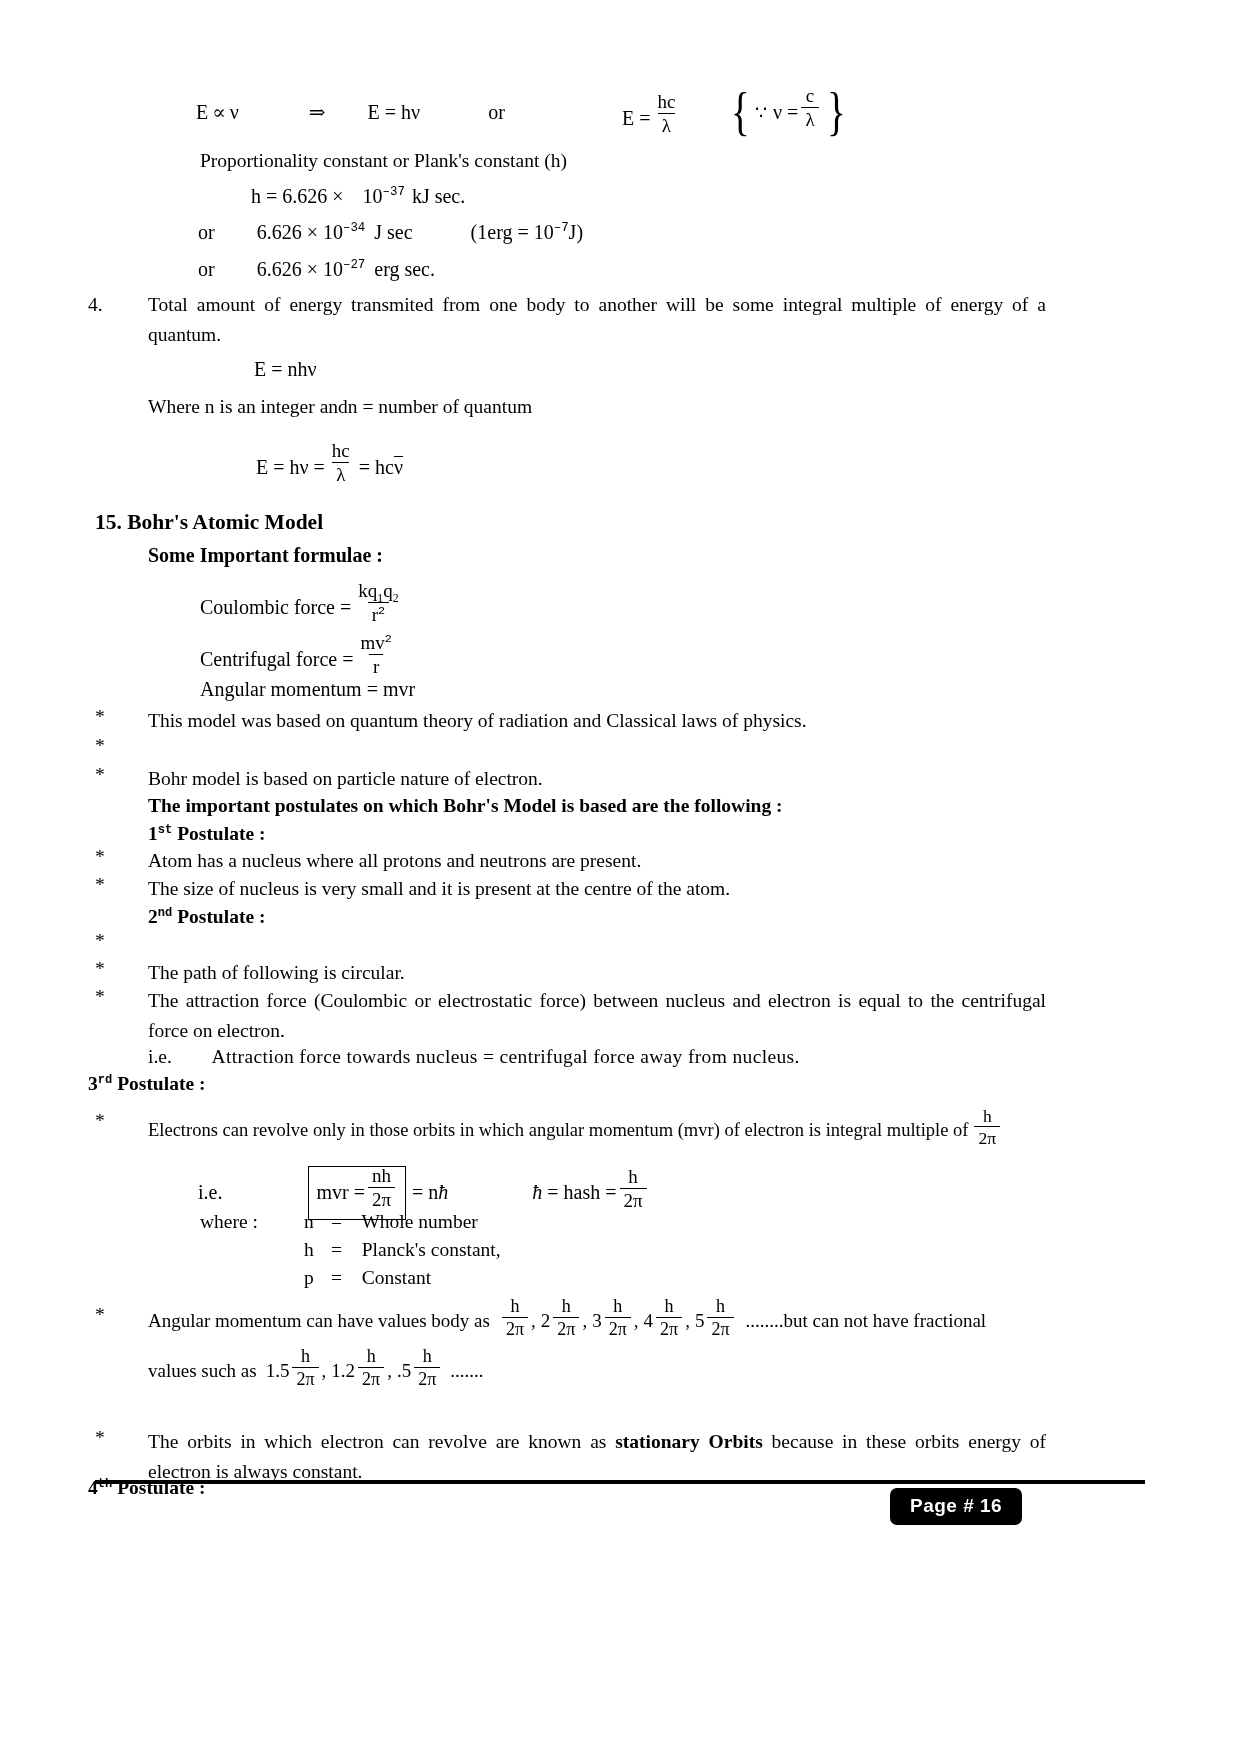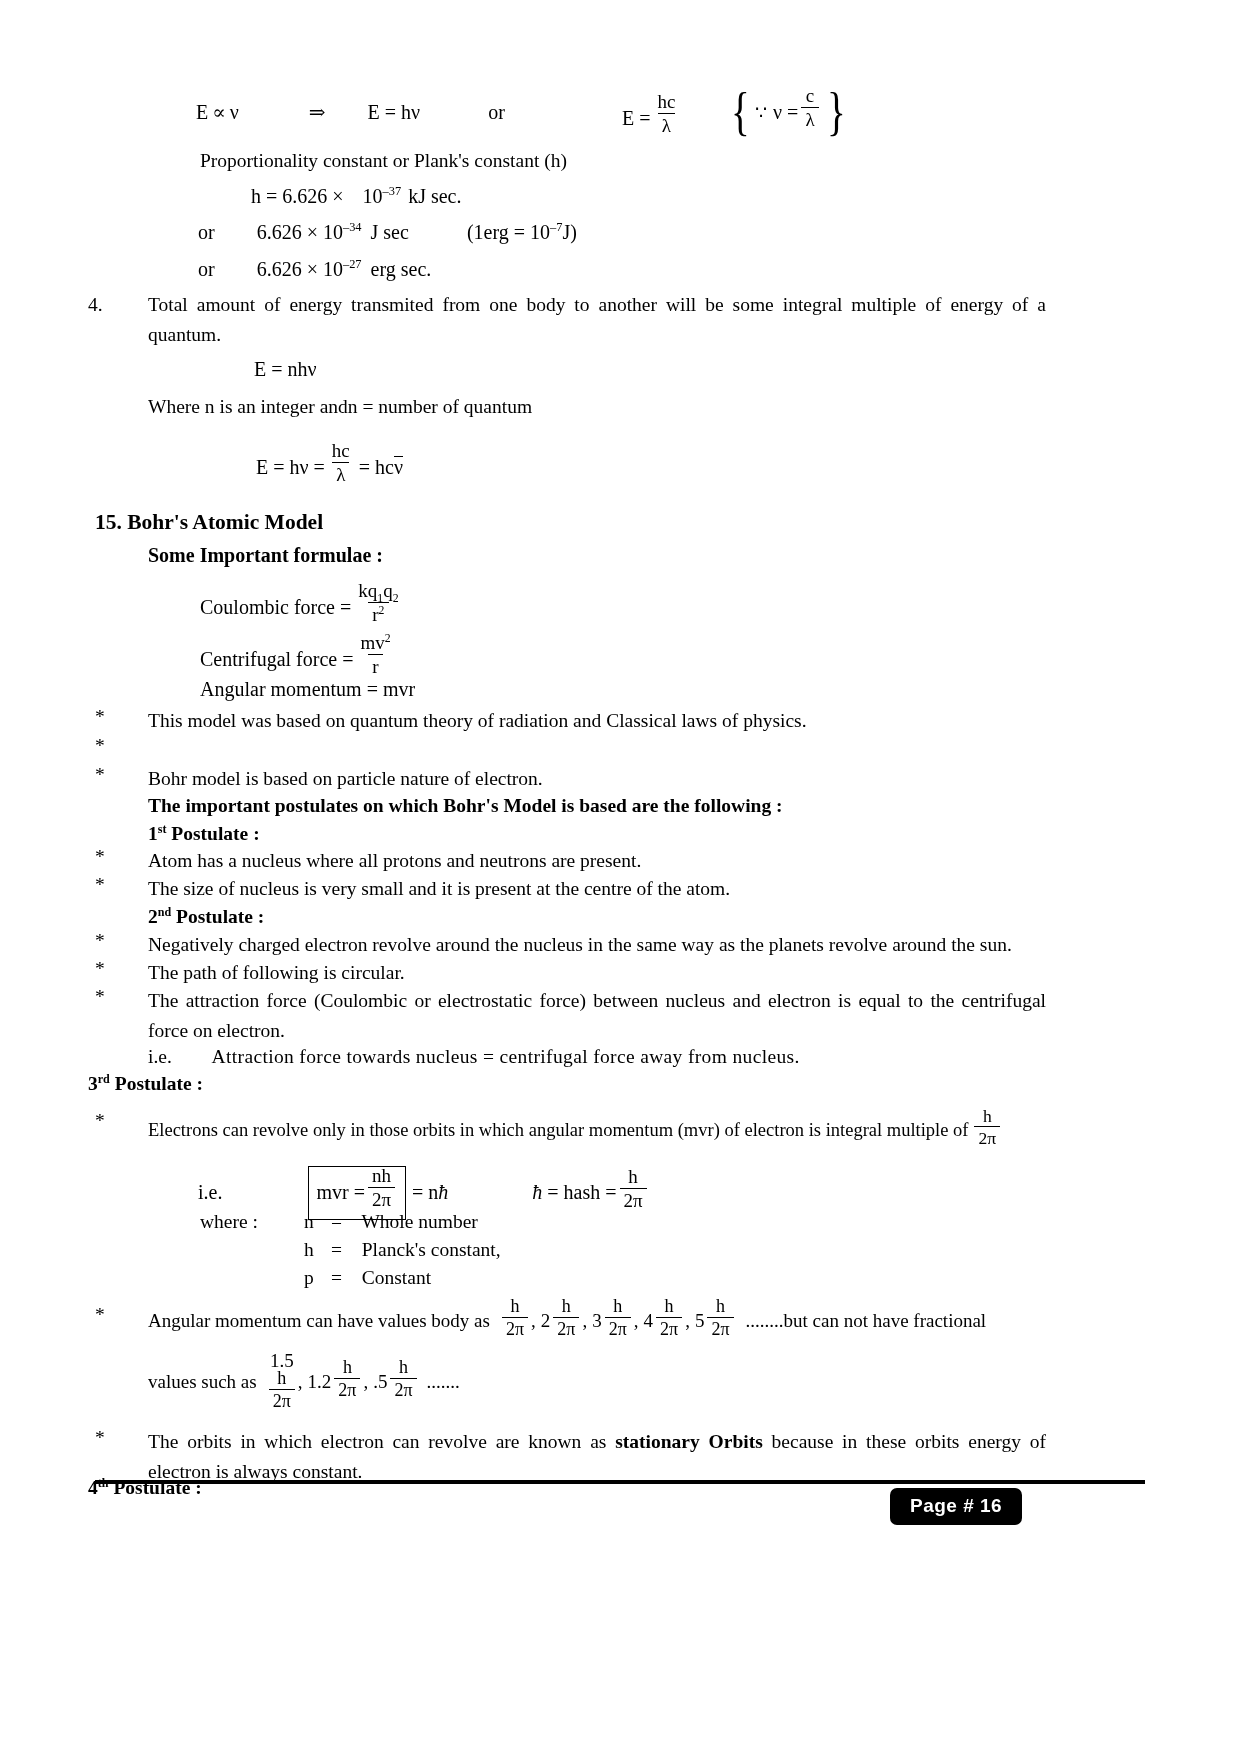--- a/index.html
+++ b/index.html
@@ -31,20 +31,21 @@
     line-height: 1.55;
   }
   .eq {
     font-size: 20px;
     font-family: "Liberation Serif", "DejaVu Serif", serif;
   }
   sup, .sup {
     font-size: 0.62em;
     vertical-align: super;
     line-height: 0;
+    font-family: Liberation Mono, monospace;
   }
   sub, .sub {
     font-size: 0.62em;
     vertical-align: sub;
     line-height: 0;
   }
 
   
   .frac {
     display: inline-flex;
@@ -269,21 +270,20 @@
 
   <div class="star" style="top:846px;">*</div>
   <div class="item-text" style="top:846px;">Atom has a nucleus where all protons and neutrons are present.</div>
 
   <div class="star" style="top:874px;">*</div>
   <div class="item-text" style="top:874px;">The size of nucleus is very small and it is present at the centre of the atom.</div>
 
   <div class="ln bold body-text" style="left:148px; top:902px;"><span>2</span><sup>nd</sup><span> Postulate :</span></div>
 
   <div class="star" style="top:930px;">*</div>
-  <div class="item-text" style="top:930px;">Negatively charged electron revolve around the nucleus in the same way as the planets  revolve around the sun.</div>
 
   <div class="star" style="top:958px;">*</div>
   <div class="item-text" style="top:958px;">The path of following is circular.</div>
 
   <div class="star" style="top:986px;">*</div>
   <div style="position:absolute; left:148px; top:986px; width:898px;" class="body-text just">The attraction force (Coulombic or electrostatic force) between nucleus and electron is equal to the centrifugal force on electron.</div>
 
   <div class="ln body-text" style="left:148px; top:1042px;">
     <span>i.e.</span>
     <span style="display:inline-block; width:30px;"></span>
@@ -390,21 +390,21 @@
           <span class="den">2π</span>
         </span>
       </span>
       <span style="margin-left:9px;">........but can not have fractional</span>
     </span>
   </div>
 
   <div class="ln" style="left:148px; top:1350px; font-size:19px;">
     <span style="display:inline-flex; align-items:center;">
       <span>values such as</span>
-      <span style="display:inline-flex; align-items:center; margin-left:9px;flex-direction:column;">
+      <span style="display:inline-flex; align-items:center; margin-left:9px;">
         <span>1.5</span>
         <span class="frac">
           <span class="num">h</span>
           <span class="den">2π</span>
         </span>
       </span>
       <span>,</span>
       <span style="display:inline-flex; align-items:center; margin-left:5px;">
         <span>1.2</span>
         <span class="frac">

